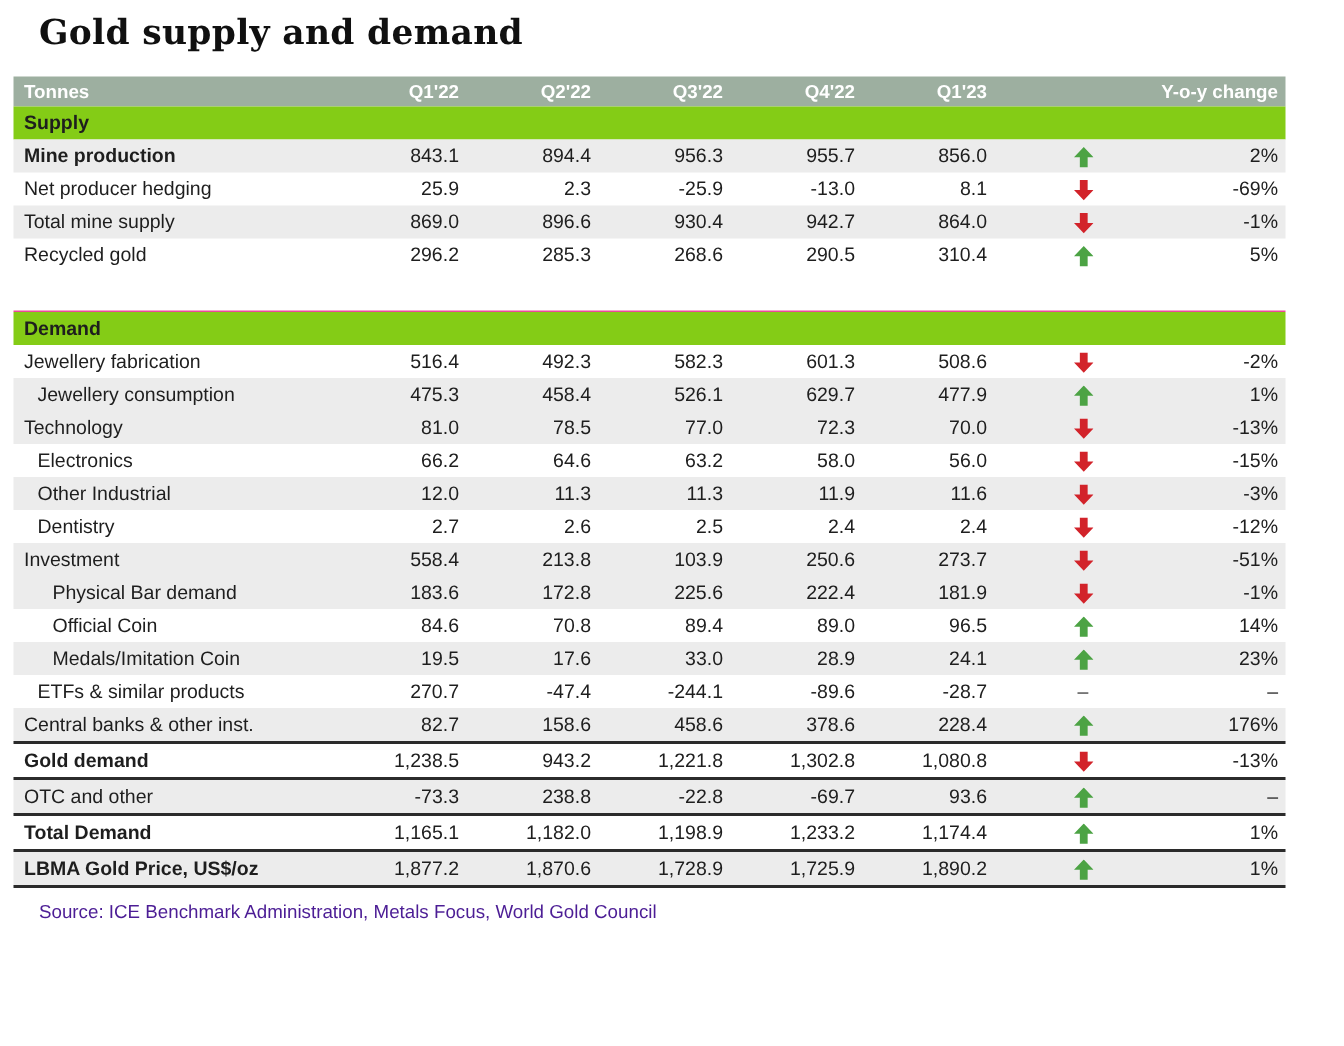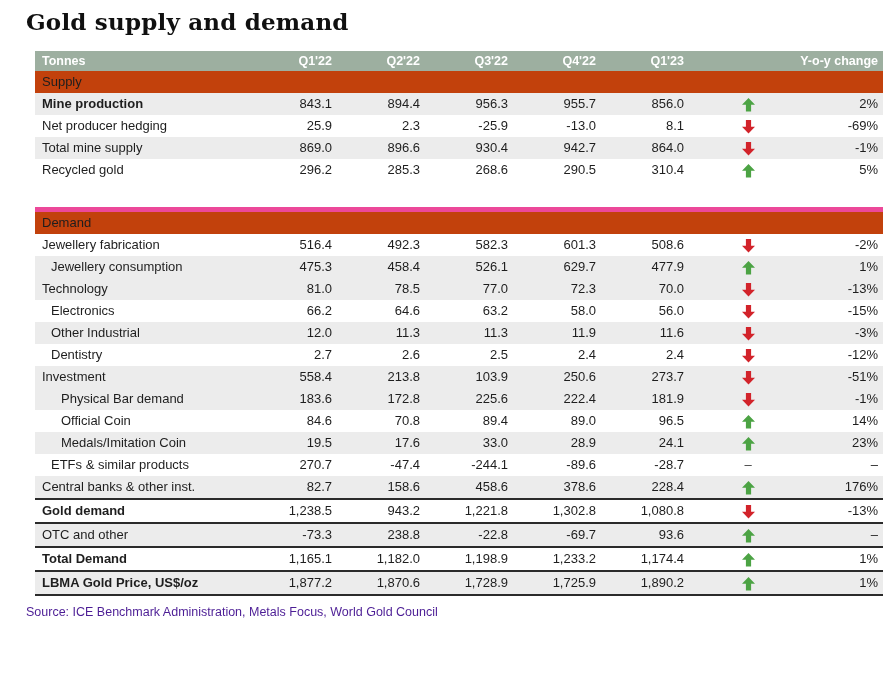--- a/index.html
+++ b/index.html
@@ -6,21 +6,21 @@
   .page{
     width:896px;height:697px;background:#fff;box-sizing:border-box;
     font-family:"Liberation Sans",sans-serif;position:relative;overflow:hidden;border-radius:25px;
   }
   .title{
     margin:0;padding:8px 0 16px 26px;
     font-family:"DejaVu Serif",serif;font-weight:700;font-size:23px;
     color:#101010;letter-spacing:.2px;
   }
   table.gsd{
-    border-collapse:collapse;table-layout:fixed;width:848px;margin-left:35px;
+    border-collapse:collapse;table-layout:fixed;width:848px;margin-left:9px;
   }
   col.c-label{width:223px}
   col.c-num{width:88px}
   col.c-arrow{width:100px}
   col.c-yoy{width:85px}
 
   thead th{
     background:#9dafa0;color:#ffffff;font-weight:700;font-size:12.5px;
     height:20px;line-height:20px;padding:0;white-space:nowrap;
   }
@@ -36,23 +36,23 @@
   td.lbl.i1{padding-left:16px;}
   td.lbl.i2{padding-left:26px;}
   td.num{text-align:right;padding-right:14px;}
   td.arrow{text-align:center;}
   td.yoy{text-align:right;padding-right:5px;}
   .bold{font-weight:700;}
 
   tr.shaded td{background:#ececec;}
   tr.b-heavy-top-bottom td{border-top:2px solid #2b2b2b;border-bottom:2px solid #2b2b2b;}
   tr.b-heavy-bottom td{border-bottom:2px solid #2b2b2b;}
-  tr.b-thin-top td{border-top:5px solid #ec4899;}
+  tr.b-thin-top td{border-top:1px solid #ec4899;}
   tr.gap td{height:26px;background:#fff;}
-  tr.section td{font-weight:400;background:#c2410c;}
+  tr.section td{font-weight:700;background:#84cc16;}
 
   .dash{color:#3c3c3c;}
   .arr-svg{vertical-align:middle;}
   .source{
     margin:9px 0 0 26px;font-size:12.5px;color:#4c1d95;
   }
 </style>
 </head>
 <body>
 

